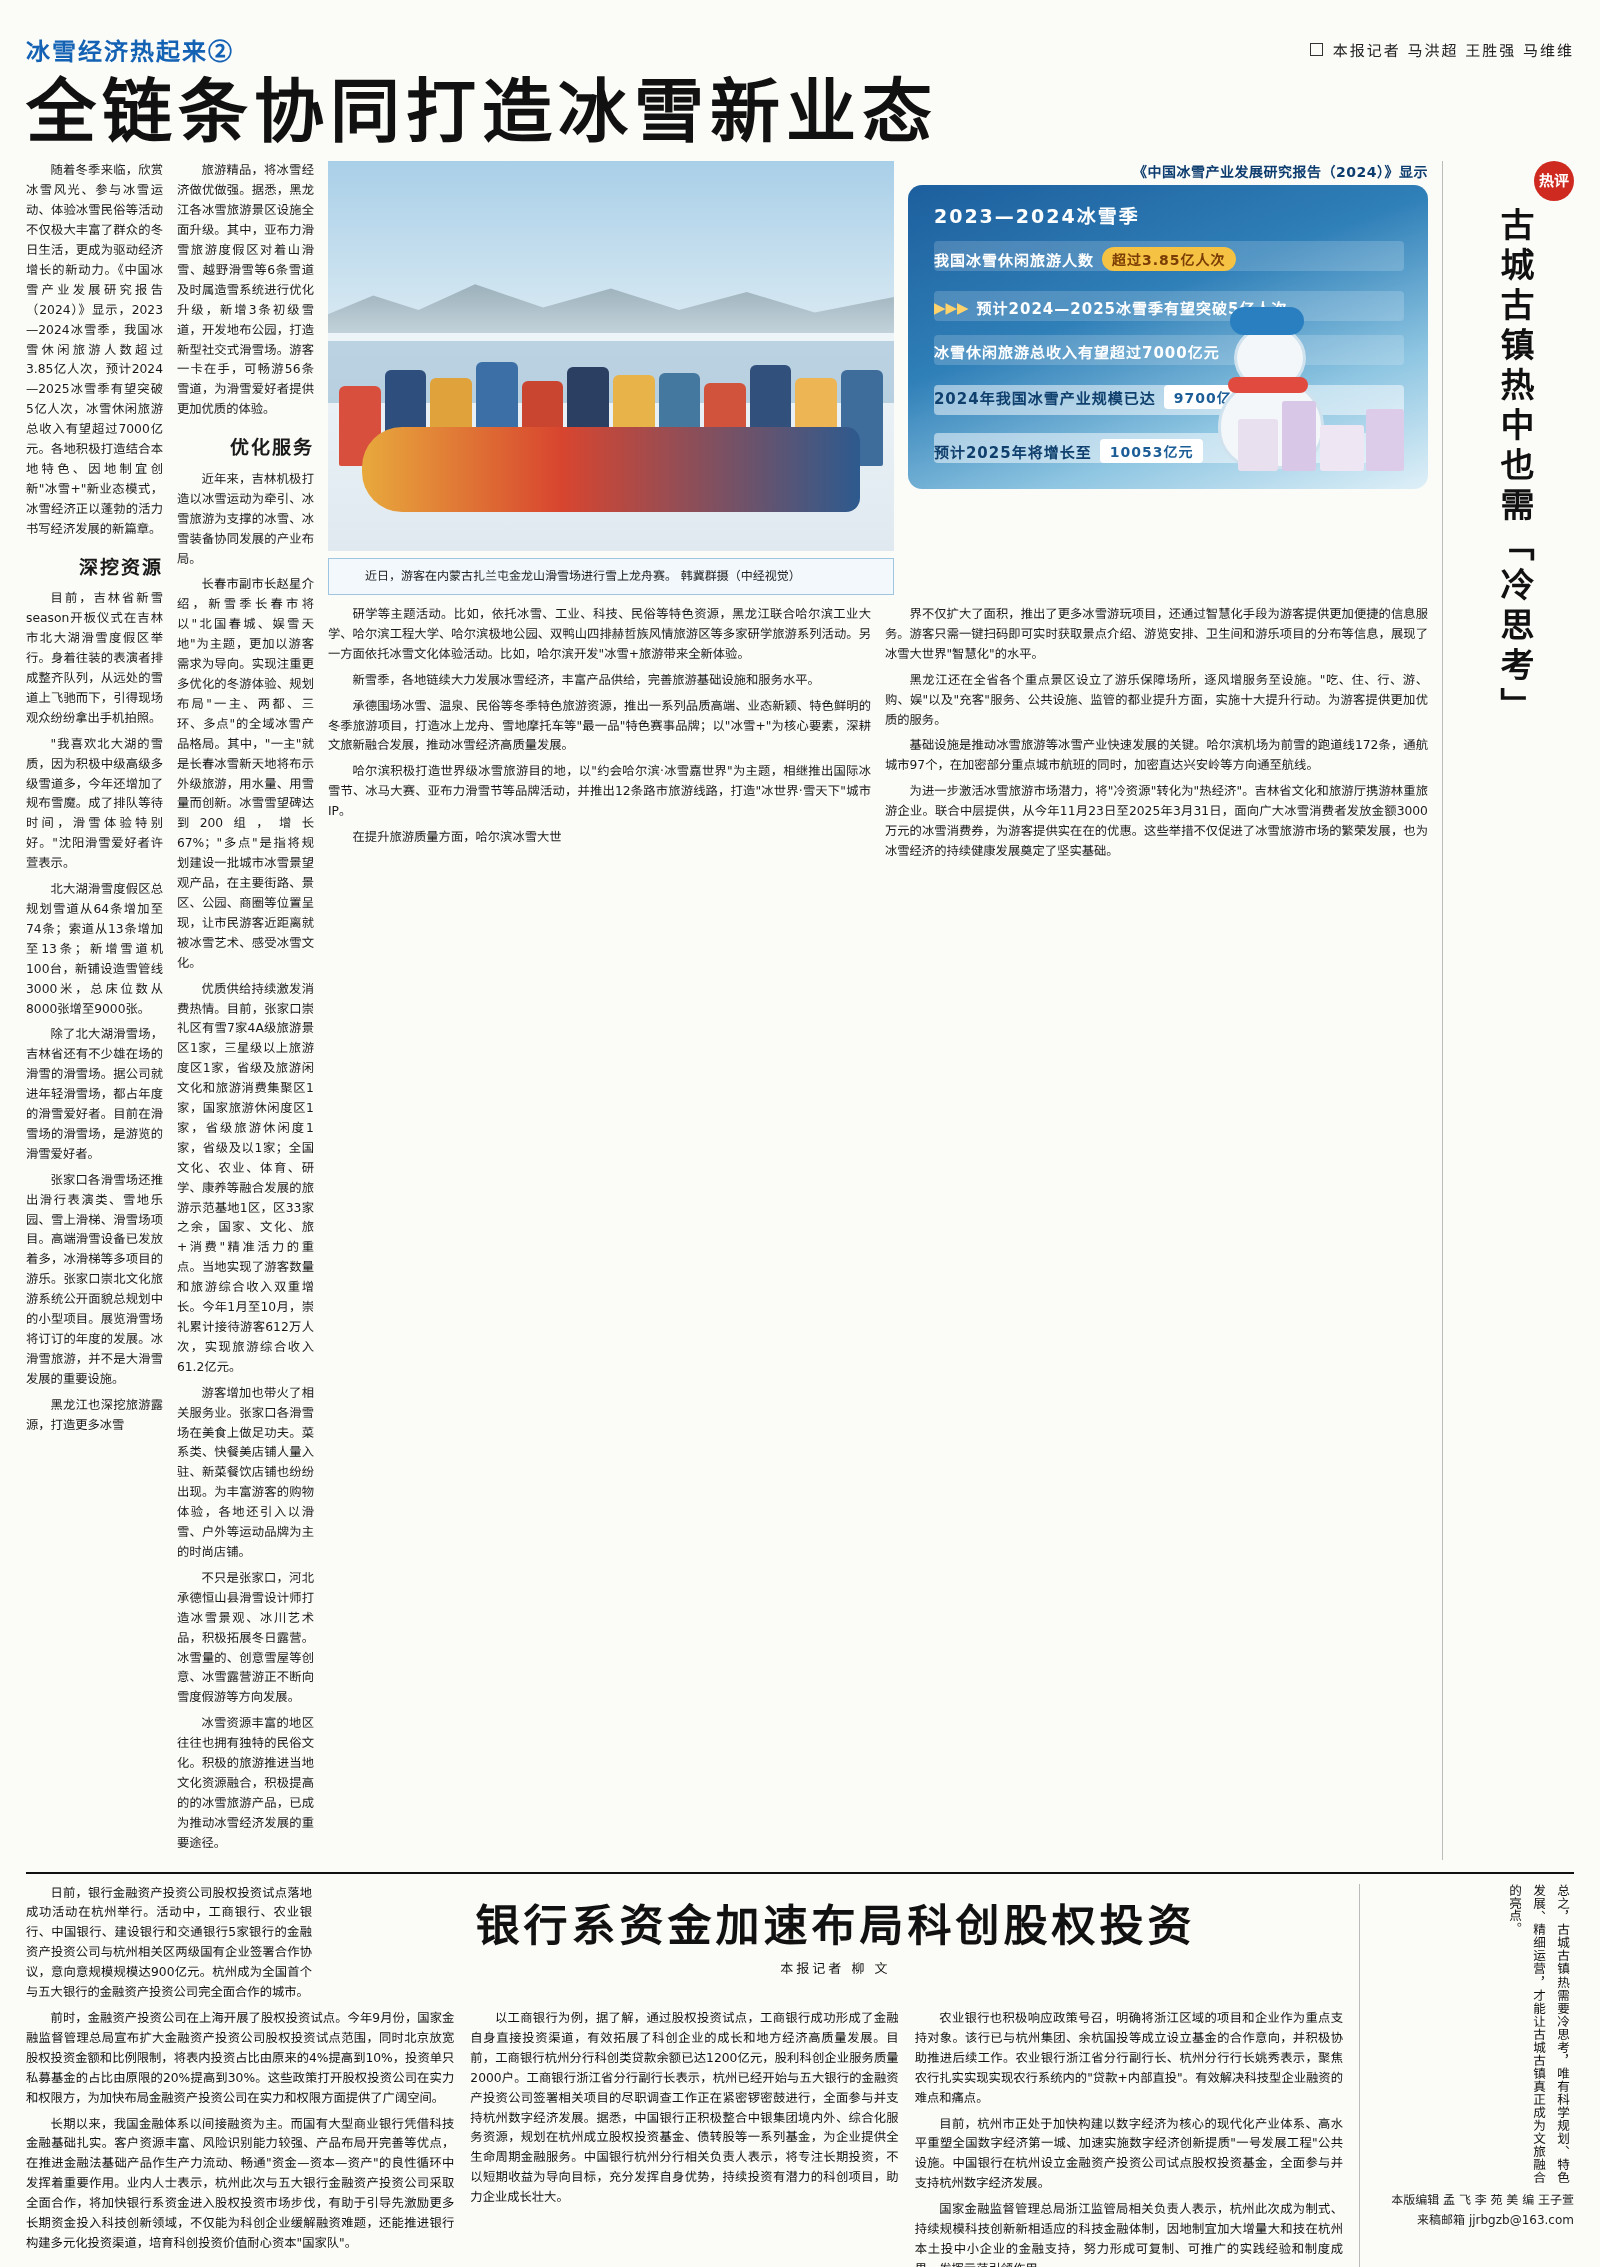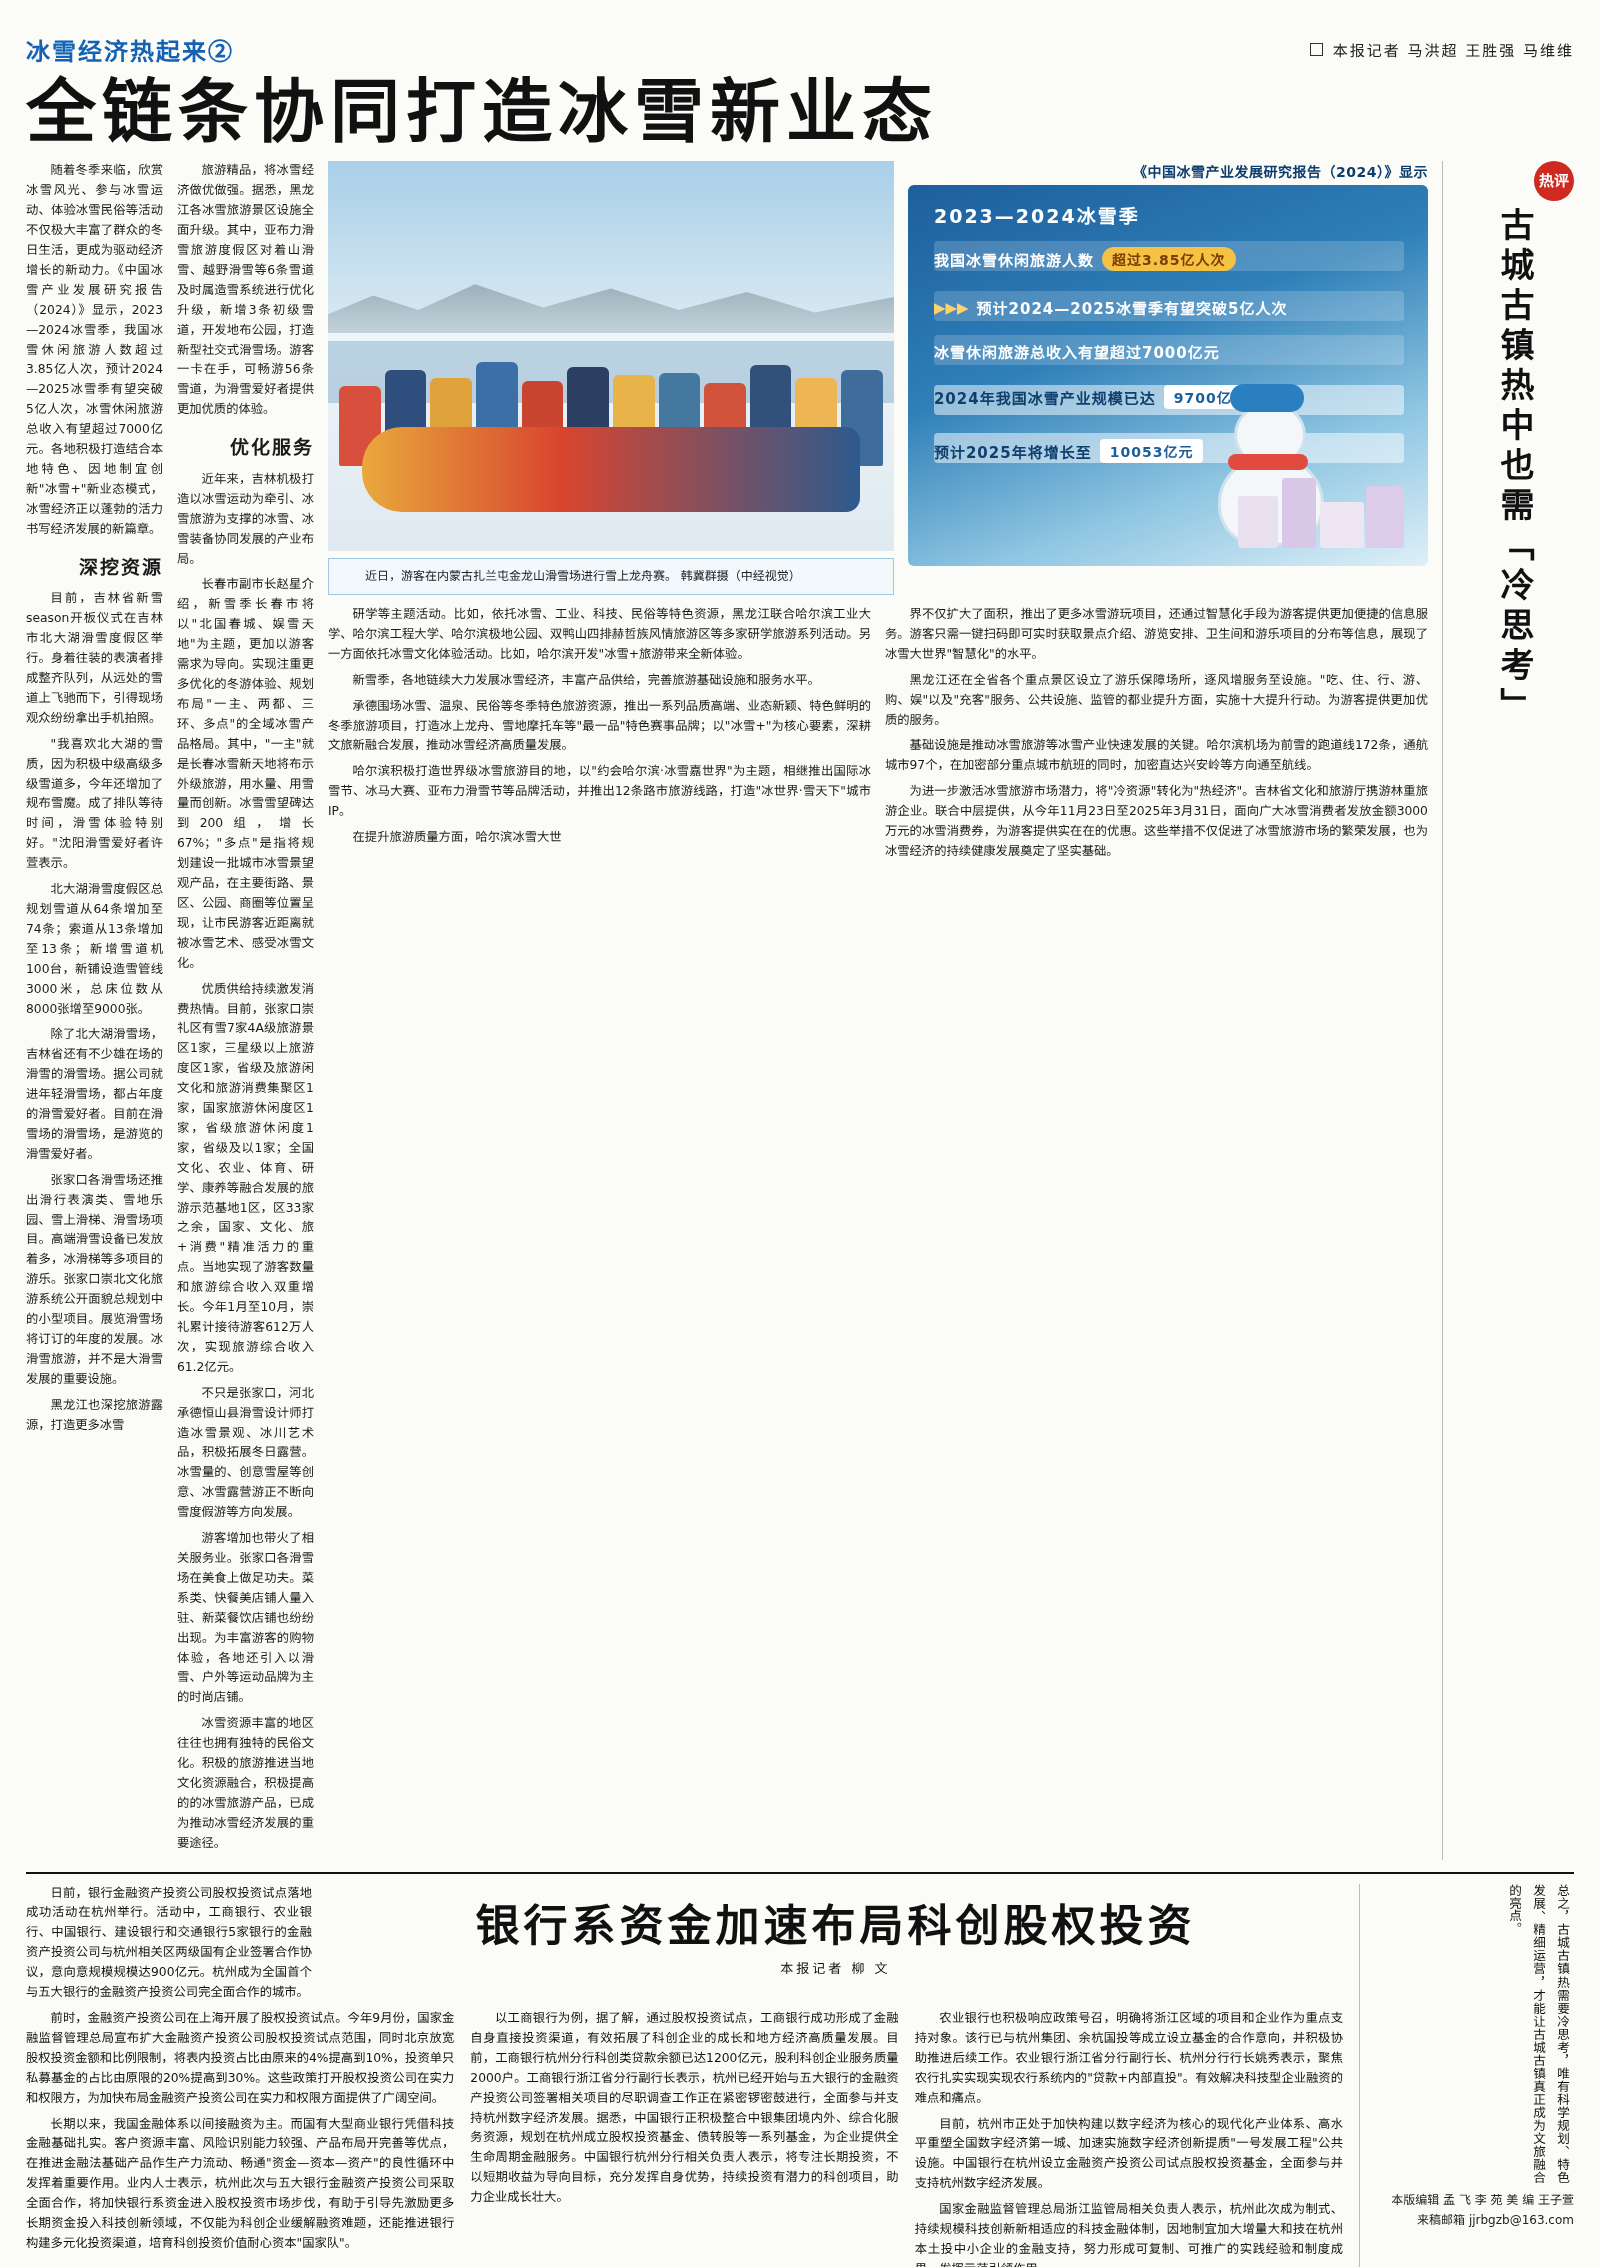--- a/index.html
+++ b/index.html
@@ -45,21 +45,21 @@
   .snowfield{position:absolute;left:0;bottom:0;width:100%;height:56%;background:linear-gradient(#eef5f9,#dfe9ef);}
   .ice-band{position:absolute;left:0;top:46%;width:100%;height:16%;background:#5c93b8;opacity:.35;}
   .crowd{position:absolute;left:2%;top:44%;width:96%;height:34%;display:flex;align-items:flex-end;gap:4px;}
   .fig{flex:1;border-radius:6px 6px 2px 2px;}
   .sledge{position:absolute;left:6%;bottom:10%;width:88%;height:22%;border-radius:40px 14px 14px 40px;}
   .photo-cap{margin-top:7px;font-size:12px;line-height:1.55;color:#222;border:1px solid #9fc6e0;background:#f2f8fc;padding:8px 12px;text-indent:2em;}
 
   
   .info-box{width:520px;}
   .info-head{font-size:14px;font-weight:700;color:#0d3c6e;letter-spacing:.5px;text-align:right;margin-bottom:4px;}
-  .info-card{position:relative;height:381px;border-radius:6px;overflow:hidden;
+  .info-card{position:relative;height:304px;border-radius:14px;overflow:hidden;
     background:linear-gradient(160deg,#1d5f9e 0%,#2f7fb8 40%,#8fc6e2 72%,#dff0f8 100%);}
   .info-title{position:absolute;left:26px;top:16px;color:#fff;font-size:19px;font-weight:700;letter-spacing:2px;}
   .stat{position:absolute;left:26px;color:#fff;font-size:15px;display:flex;align-items:center;gap:8px;font-weight:700;letter-spacing:1px;}
   .pill{background:#f5c243;color:#7a3d05;border-radius:12px;padding:2px 10px;font-size:14px;font-weight:700;}
   .pill-b{background:#fff;color:#1b5d97;border-radius:4px;padding:2px 10px;font-size:14px;font-weight:700;}
   .barline{position:absolute;left:26px;right:24px;height:30px;background:rgba(255,255,255,.18);border-radius:4px;}
   .snowman{position:absolute;left:300px;bottom:24px;width:120px;height:150px;}
   .sm-head{position:absolute;left:26px;top:10px;width:66px;height:60px;border-radius:50%;background:#f3f7fa;border:3px solid #cfe2ee;}
   .sm-hat{position:absolute;left:22px;top:-8px;width:74px;height:28px;border-radius:14px;background:#2a7fc1;}
   .sm-body{position:absolute;left:10px;top:64px;width:100px;height:84px;border-radius:48px 48px 40px 40px;background:#f3f7fa;border:3px solid #cfe2ee;}
@@ -119,22 +119,22 @@
       </div>
     </div>
 
     <div class="text-col">
       <div class="col-inner">
         <p>旅游精品，将冰雪经济做优做强。据悉，黑龙江各冰雪旅游景区设施全面升级。其中，亚布力滑雪旅游度假区对着山滑雪、越野滑雪等6条雪道及时属造雪系统进行优化升级，新增3条初级雪道，开发地布公园，打造新型社交式滑雪场。游客一卡在手，可畅游56条雪道，为滑雪爱好者提供更加优质的体验。</p>
         <div class="sub-h">优化服务</div>
         <p>近年来，吉林机极打造以冰雪运动为牵引、冰雪旅游为支撑的冰雪、冰雪装备协同发展的产业布局。</p>
         <p>长春市副市长赵星介绍，新雪季长春市将以"北国春城、娱雪天地"为主题，更加以游客需求为导向。实现注重更多优化的冬游体验、规划布局"一主、两都、三环、多点"的全域冰雪产品格局。其中，"一主"就是长春冰雪新天地将布示外级旅游，用水量、用雪量而创新。冰雪雪望碑达到200组，增长67%；"多点"是指将规划建设一批城市冰雪景望观产品，在主要街路、景区、公园、商圈等位置呈现，让市民游客近距离就被冰雪艺术、感受冰雪文化。</p>
         <p>优质供给持续激发消费热情。目前，张家口崇礼区有雪7家4A级旅游景区1家，三星级以上旅游度区1家，省级及旅游闲文化和旅游消费集聚区1家，国家旅游休闲度区1家，省级旅游休闲度1家，省级及以1家；全国文化、农业、体育、研学、康养等融合发展的旅游示范基地1区，区33家之余，国家、文化、旅+消费"精准活力的重点。当地实现了游客数量和旅游综合收入双重增长。今年1月至10月，崇礼累计接待游客612万人次，实现旅游综合收入61.2亿元。</p>
+        <p>游客增加也带火了相关服务业。张家口各滑雪场在美食上做足功夫。菜系类、快餐美店铺人量入驻、新菜餐饮店铺也纷纷出现。为丰富游客的购物体验，各地还引入以滑雪、户外等运动品牌为主的时尚店铺。</p>
         <p>不只是张家口，河北承德恒山县滑雪设计师打造冰雪景观、冰川艺术品，积极拓展冬日露营。冰雪量的、创意雪屋等创意、冰雪露营游正不断向雪度假游等方向发展。</p>
-        <p>游客增加也带火了相关服务业。张家口各滑雪场在美食上做足功夫。菜系类、快餐美店铺人量入驻、新菜餐饮店铺也纷纷出现。为丰富游客的购物体验，各地还引入以滑雪、户外等运动品牌为主的时尚店铺。</p>
         <p>冰雪资源丰富的地区往往也拥有独特的民俗文化。积极的旅游推进当地文化资源融合，积极提高的的冰雪旅游产品，已成为推动冰雪经济发展的重要途径。</p>
       </div>
     </div>
 
     <div style="flex:1;display:flex;flex-direction:column;">
       <div style="display:flex;gap:14px;">
         <div class="photo-block">
           <div class="photo">
             <div class="sky"></div>
             <div class="mount"></div>

